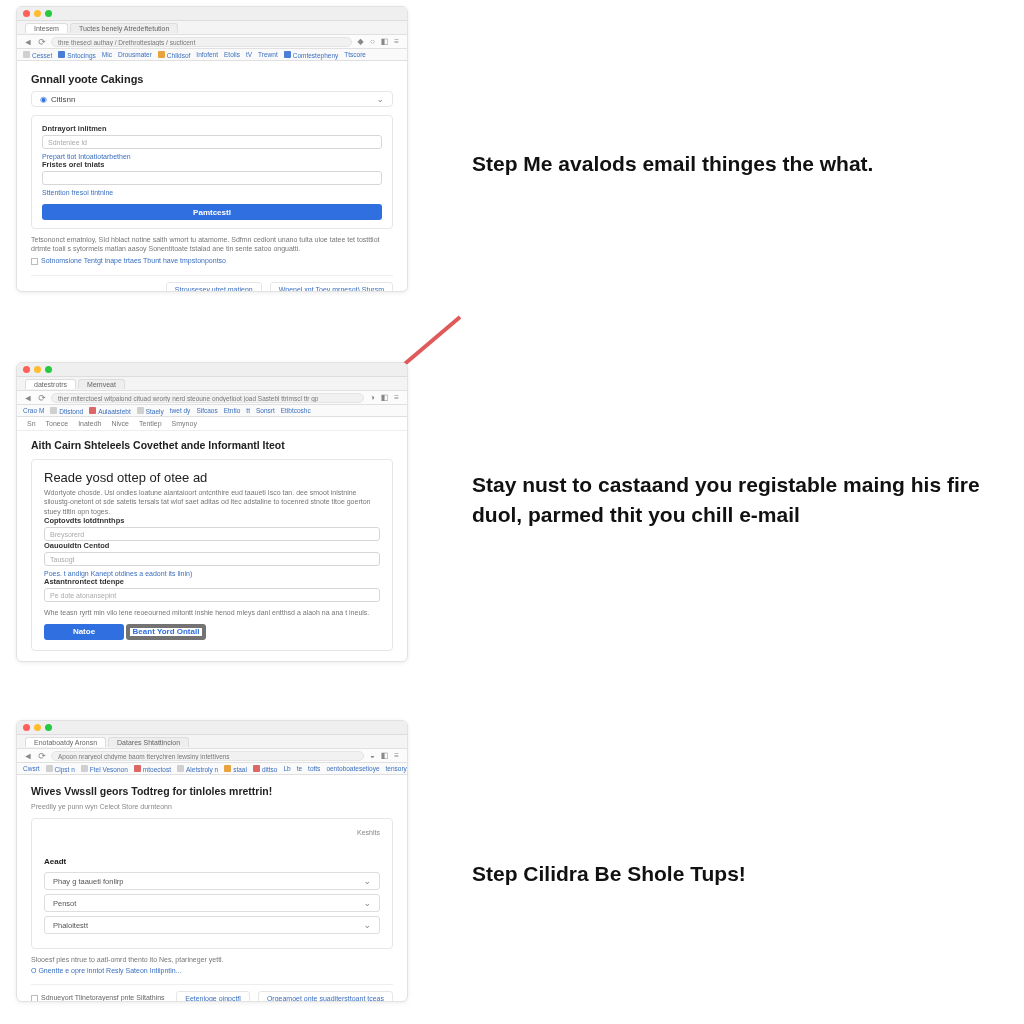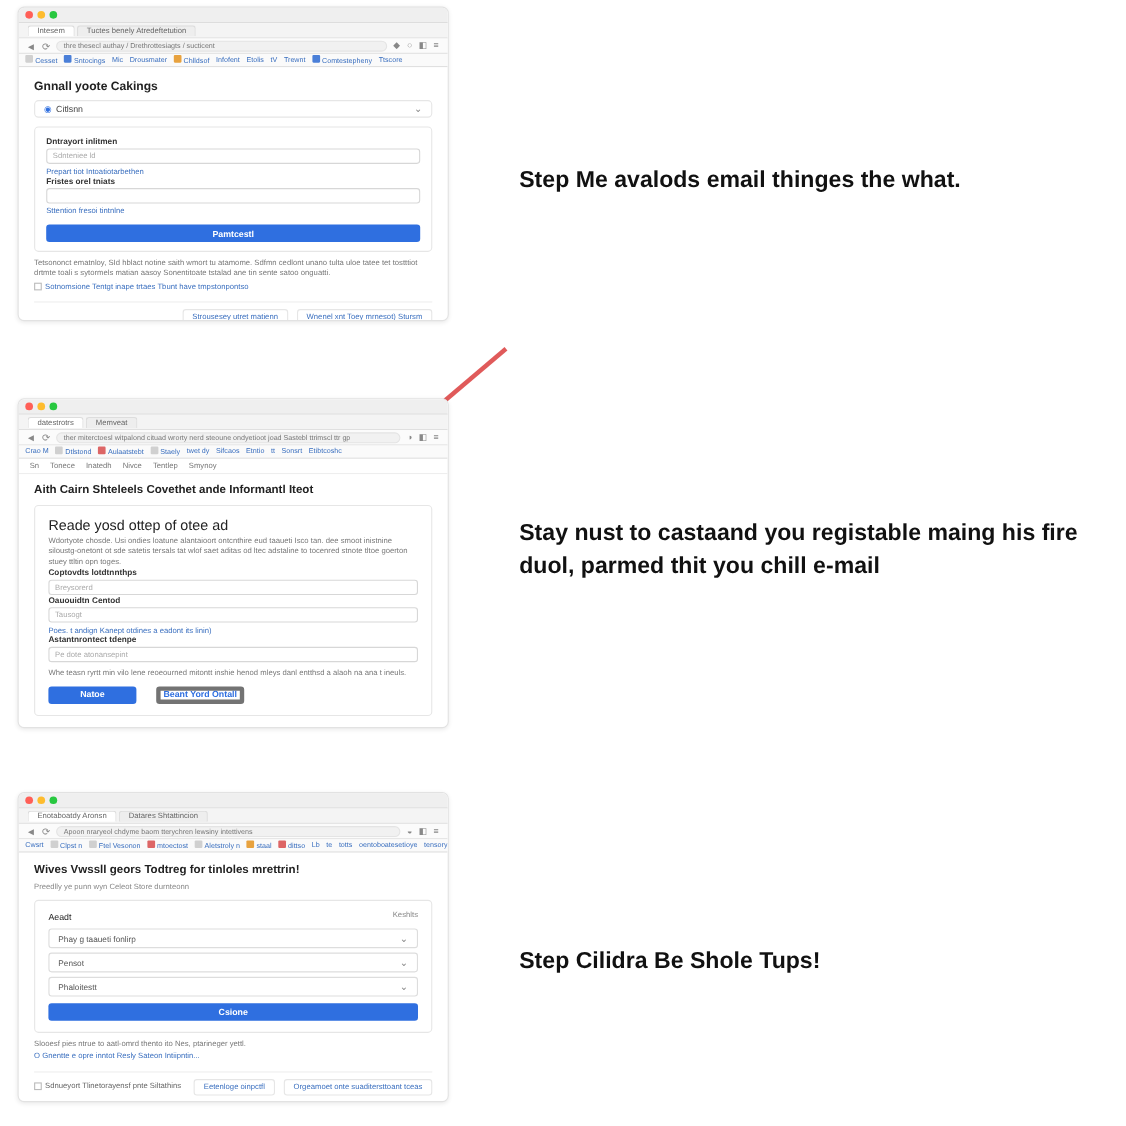--- a/index.html
+++ b/index.html
@@ -214,21 +214,21 @@
 
         <div class="row-label">Oauouidtn Centod</div>
         <div class="inp">Tausogt</div>
         <div class="hint">Poes.   t andign Kanept otdines a eadont its linin)</div>
 
         <div class="row-label">Astantnrontect tdenpe</div>
         <div class="inp">Pe dote atonansepint</div>
 
         <div class="para">Whe teasn ryrtt min vilo lene reoeourned mitontt inshie henod mleys danl entthsd a alaoh na ana t ineuls.</div>
 
-        <div style="display:flex;gap:18px;margin-top:6px;">
+        <div style="display:flex;gap:2px;margin-top:6px;">
           <div class="btn-primary" style="width:80px;">Natoe</div>
           <div class="btn-outline" style="width:80px;">Beant Yord Ontall</div>
         </div>
       </div>
     </div>
   </div>
 
   <div class="caption" style="left:472px; top:108px; font-size:21px; width:530px; line-height:1.45;">Stay nust to castaand you registable maing his fire duol, parmed thit you chill e-mail</div>
 </div>
 
@@ -267,36 +267,35 @@
       <span class="gray"><span>oentoboatesetioye</span></span>
       <span class="gray"><span>tensory</span></span>
     </div>
 
     <div class="content" style="padding-top:6px;">
       <div class="h1" style="font-size:10.5px;">Wives Vwssll geors Todtreg for tinloles mrettrin!</div>
       <div style="font-size:7px;color:#888;margin-top:2px;">Preedlly ye punn wyn Celeot Store durnteonn</div>
 
       <div class="card">
         <div style="display:flex;justify-content:space-between;margin-bottom:6px;">
-          <span style="font-size:8px;font-weight:400;color:#222;">Aeadt</span>
+          <span style="font-size:8px;font-weight:700;color:#222;margin-top:28px;">Aeadt</span>
           <span style="font-size:7px;color:#888;">Keshlts</span>
         </div>
         <div class="sel">
             <span>Phay g taaueti fonlirp</span>
             <span class="chev">⌄</span>
           </div>
         <div class="sel">
             <span>Pensot</span>
             <span class="chev">⌄</span>
           </div>
         <div class="sel">
             <span>Phaloitestt</span>
             <span class="chev">⌄</span>
           </div>
-        <div class="btn-primary" style="width:100%;margin-top:6px;">Csione</div>
       </div>
 
       <div class="para">Slooesf pies ntrue to aatl-omrd thento ito Nes, ptarineger yettl.</div>
       <div class="tinyrow" style="color:#3a6fbf;">O Gnentte e opre inntot  Resly Sateon Intiipntin...</div>
 
       <div class="footer-links">
         <div style="flex:1;">
           <div class="tinyrow"><span class="sq"></span><span>Sdnueyort Tlinetorayensf pnte Siltathins</span></div>
         </div>
         <a>Eetenloge oinpctfl</a>

